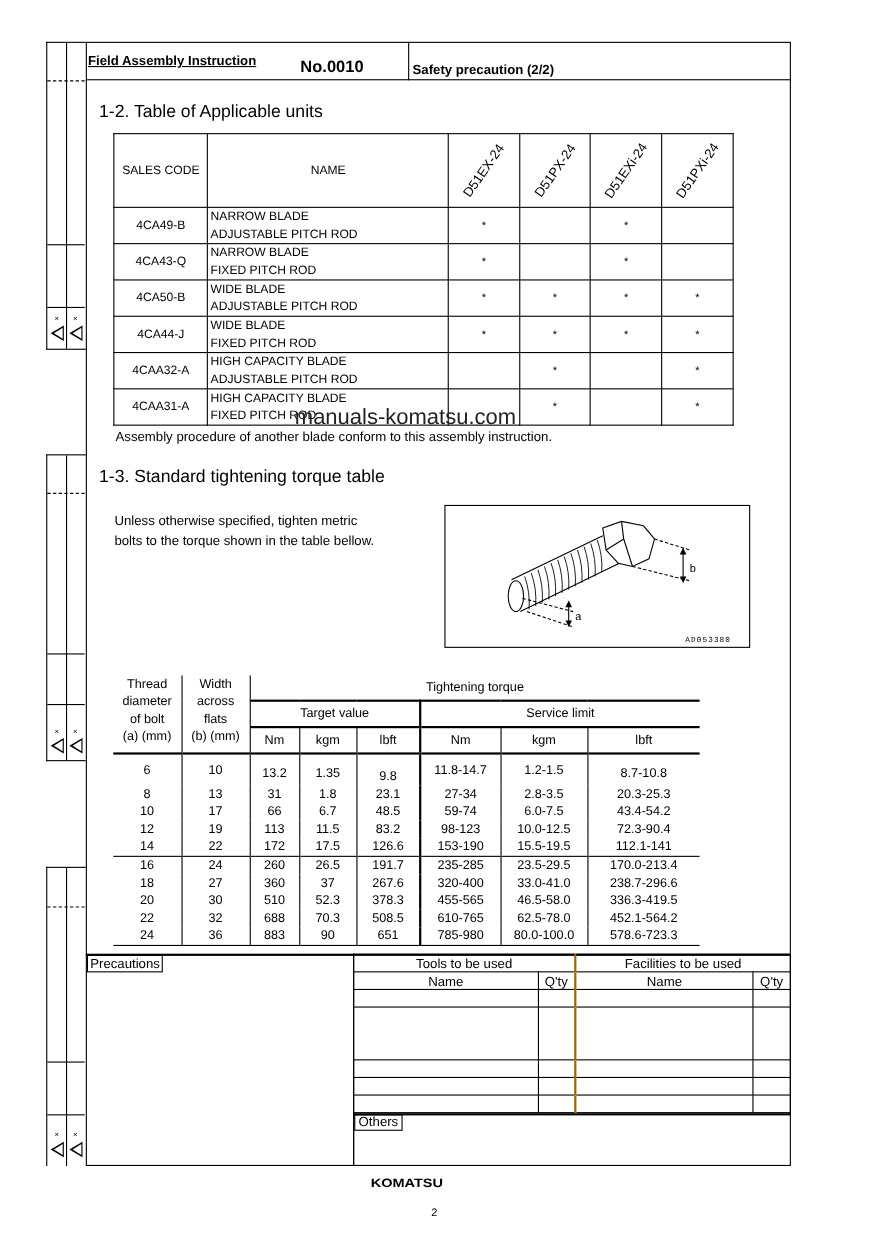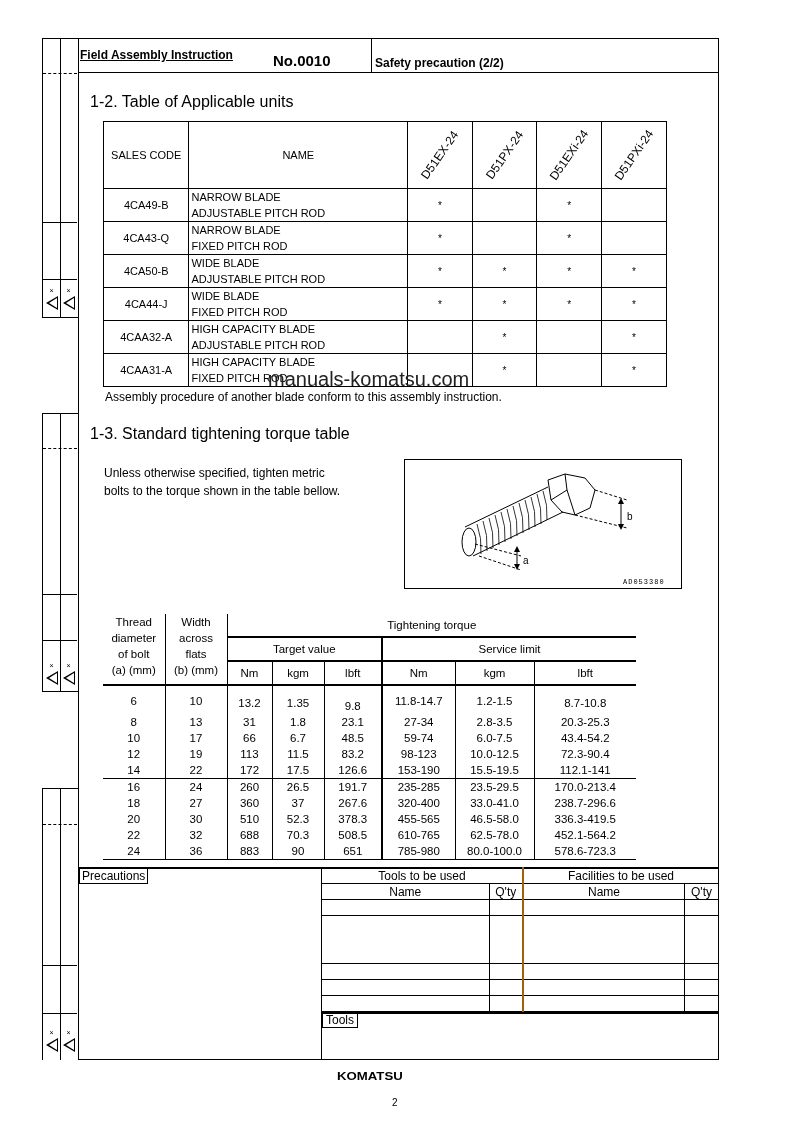--- a/index.html
+++ b/index.html
@@ -418,16 +418,16 @@
   <tr>
         <td></td>
         <td></td>
         <td class="thick-l"></td>
         <td></td>
       </tr>
 </tbody>
   </table>
 
 <div class="abs others-box"></div>
-<div class="abs others-label">Tools</div>
+<div class="abs others-label">Others</div>
 
 <div class="abs logo">KOMATSU</div>
 <div class="abs pagenum">2</div>
 
 </body></html>

